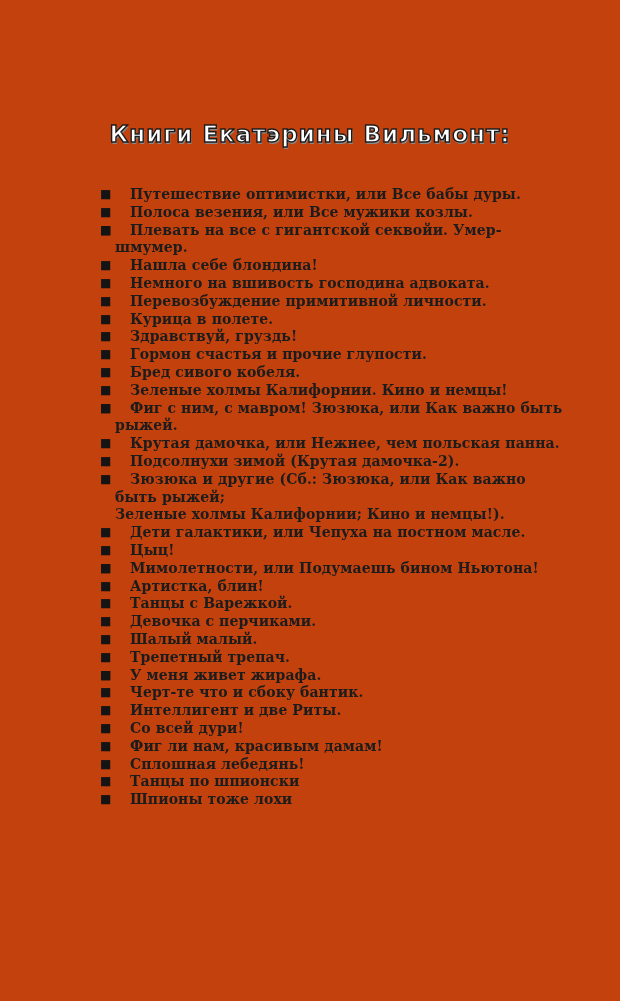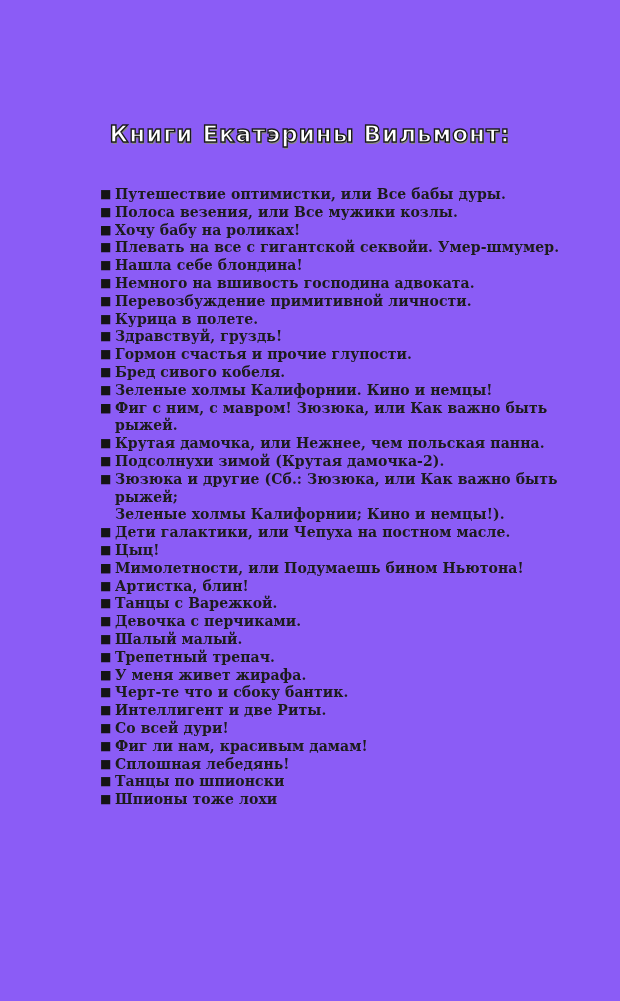--- a/index.html
+++ b/index.html
@@ -10,21 +10,21 @@
     width: 620px;
     height: 1001px;
     background: #fcfcfb;
     position: relative;
     overflow: hidden;
     font-family: "DejaVu Serif", serif;
   }
   .page {
     position: absolute;
     inset: 0;
-    background: #8b5cf6;
+    background: #c2410c;
   }
   .page-title {
     position: absolute;
     top: 121px;
     left: 0;
     width: 620px;
     text-align: center;
     font-family: "DejaVu Sans", sans-serif;
     font-weight: bold;
     font-size: 23px;
@@ -52,20 +52,21 @@
     position: absolute;
     left: 0;
     top: 0;
     font-size: 12px;
     line-height: 17.8px;
     color: #141414;
     font-family: "DejaVu Sans", sans-serif;
   }
   .book-title-text {
     white-space: pre-line;
+    margin-left: 15px;
   }
 </style>
 </head>
 <body>
 
 <div class="page">
 
   <div class="page-title">Книги Екатэрины Вильмонт:</div>
 
   <div class="book-list">
@@ -76,21 +77,20 @@
     </div>
       <div class="book-item">
       <span class="bullet">■</span>
       <span class="book-title-text">Полоса везения, или Все мужики козлы.</span>
     </div>
       <div class="book-item">
       <span class="bullet">■</span>
     </div>
       <div class="book-item">
       <span class="bullet">■</span>
-      <span class="book-title-text">Хочу бабу на роликах!</span>
     </div>
       <div class="book-item">
       <span class="bullet">■</span>
       <span class="book-title-text">Плевать на все с гигантской секвойи. Умер-шмумер.</span>
     </div>
       <div class="book-item">
       <span class="bullet">■</span>
       <span class="book-title-text">Нашла себе блондина!</span>
     </div>
       <div class="book-item">

